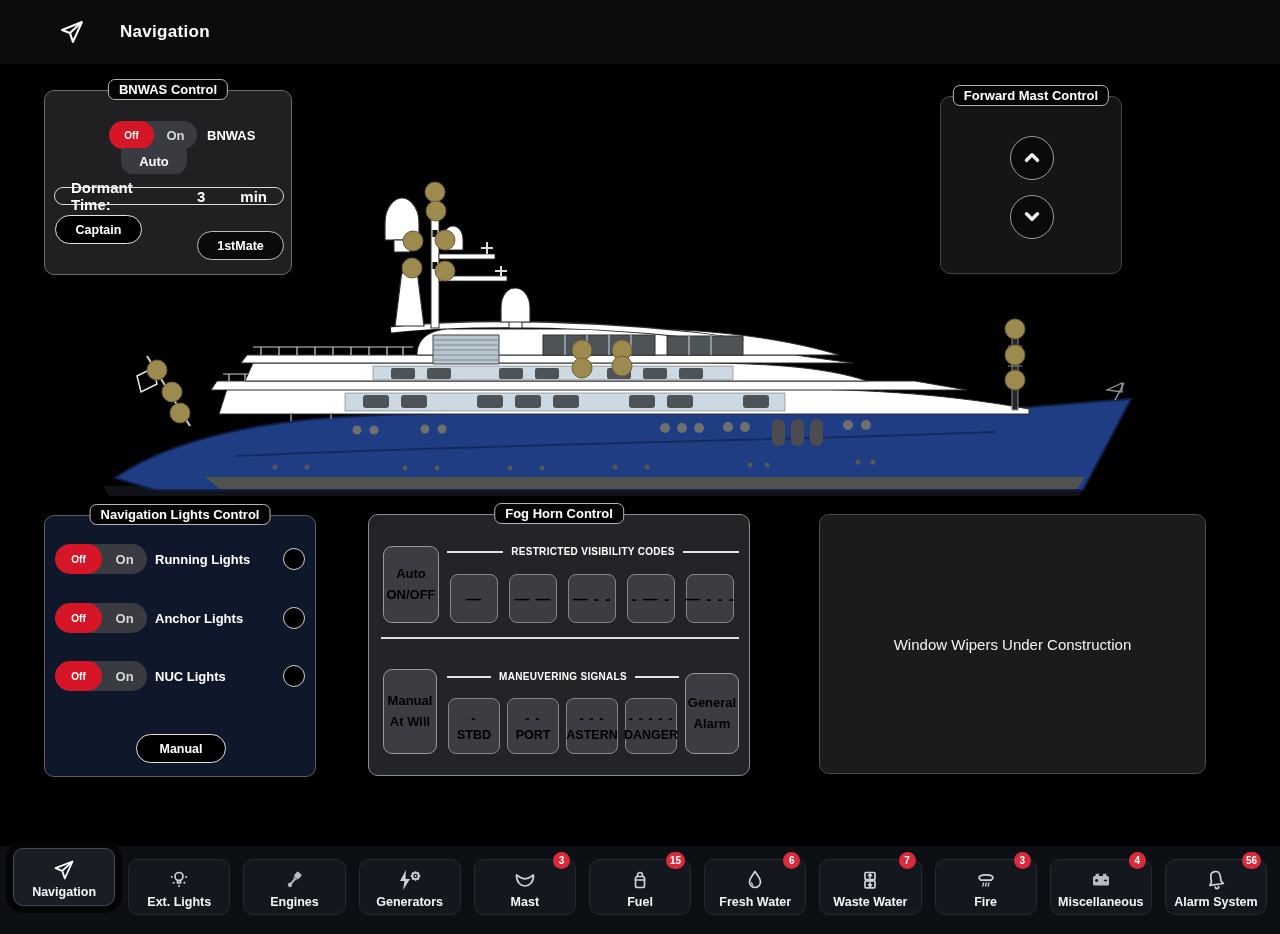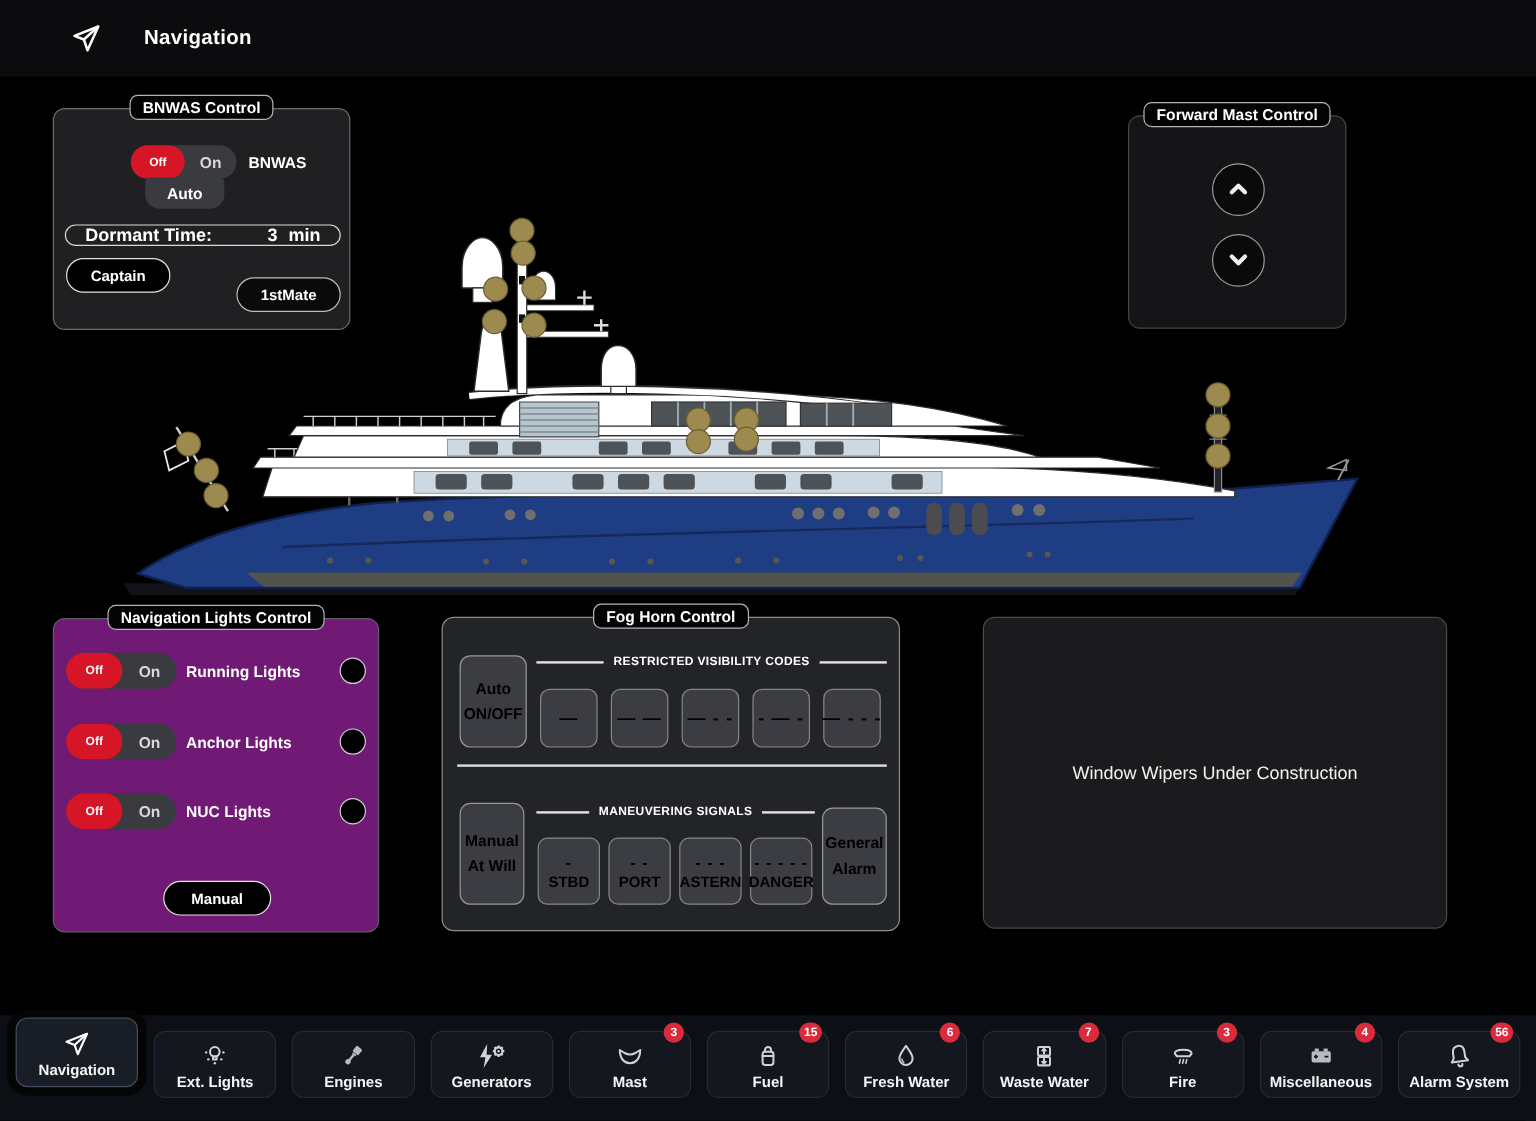--- a/index.html
+++ b/index.html
@@ -25,38 +25,38 @@
   .toggle { display:flex; align-items:center; background:#3a3b41; border-radius:15px; overflow:hidden; height:28px; }
   .toggle .off { background:#d61526; height:100%; flex:1.05; display:flex; align-items:center; justify-content:center;
     font-weight:700; font-size:10px; border-radius:15px; }
   .toggle .on { flex:1; text-align:center; color:#d8d8d8; font-weight:700; font-size:13px; }
   .bnwas-toggle { position:absolute; left:64px; top:30px; width:88px; }
   .bnwas-name { position:absolute; left:162px; top:37px; font-size:13px; font-weight:700; }
   .auto-tab { position:absolute; left:76px; top:57px; width:66px; height:26px; background:#3a3b41;
     border-radius:4px 4px 12px 12px; display:flex; align-items:center; justify-content:center;
     font-size:13px; font-weight:700; }
   .dormant { position:absolute; left:9px; top:96px; width:230px; height:18px; border:1.5px solid #d9d9d9;
-    border-radius:17px; display:flex; align-items:center; padding:0 16px; font-size:15px; font-weight:700; }
+    border-radius:17px; display:flex; align-items:center; padding:0 16px; font-size:15px; font-weight:700;gap:26px; }
   .dormant .val { margin-left:auto; } .dormant .unit { margin-left:9px; }
   .pill-btn { background:#000; border:1.5px solid #e2e2e2; border-radius:15px; color:#fff;
     display:flex; align-items:center; justify-content:center; font-size:12.5px; font-weight:700; }
   .btn-captain { position:absolute; left:10px; top:124px; width:87px; height:29px; }
   .btn-1stmate { position:absolute; left:152px; top:140px; width:87px; height:29px; border-color:#bdbdbd; background:#0a0a0a; }
 
   
   .fwd-mast { left:940px; top:32px; width:182px; height:178px; background:#151517; border:1px solid #454549; }
   .circle-btn { position:absolute; left:69px; width:44px; height:44px; border-radius:50%;
     background:#0a0a0b; border:1.5px solid #9b9b9f; display:flex; align-items:center; justify-content:center; }
   .circle-btn.up { top:39px; } .circle-btn.down { top:98px; }
 
   
   .ship { position:absolute; left:95px; top:114px; width:1040px; height:322px; }
 
   
-  .navlights { left:44px; top:451px; width:272px; height:262px; background:#701a75; border:1px solid #5f5f63; }
+  .navlights { left:44px; top:451px; width:272px; height:262px; background:#0f172a; border:1px solid #5f5f63; }
   .nl-row { position:absolute; left:0; width:100%; height:30px; }
   .nl-row .toggle { position:absolute; left:10px; top:0; width:92px; height:30px; border-radius:15px; }
   .nl-row .nl-label { position:absolute; left:110px; top:8px; font-size:13px; font-weight:700; }
   .info-btn { position:absolute; right:10px; top:4px; width:22px; height:22px; border-radius:50%;
     background:#000; border:1.5px solid #cfcfcf; display:flex; align-items:center; justify-content:center;
     font-size:12px; font-weight:700; font-style:italic; }
   .btn-manual { position:absolute; left:91px; top:218px; width:90px; height:29px; }
 
   
   .foghorn { left:368px; top:450px; width:382px; height:262px; background:#232428; border:1px solid #8b8c90; }

